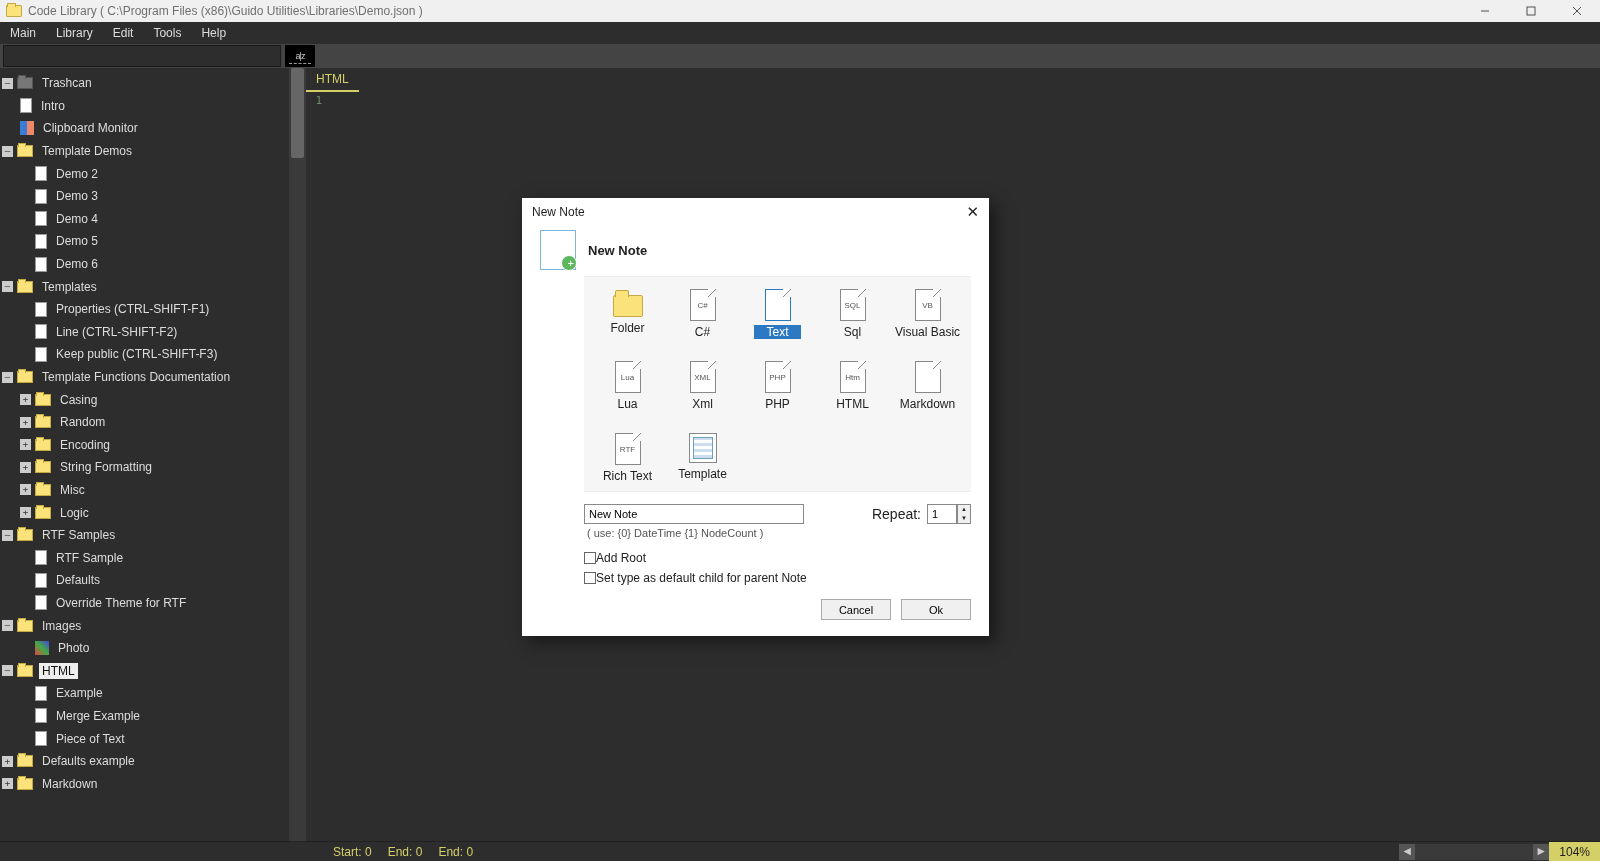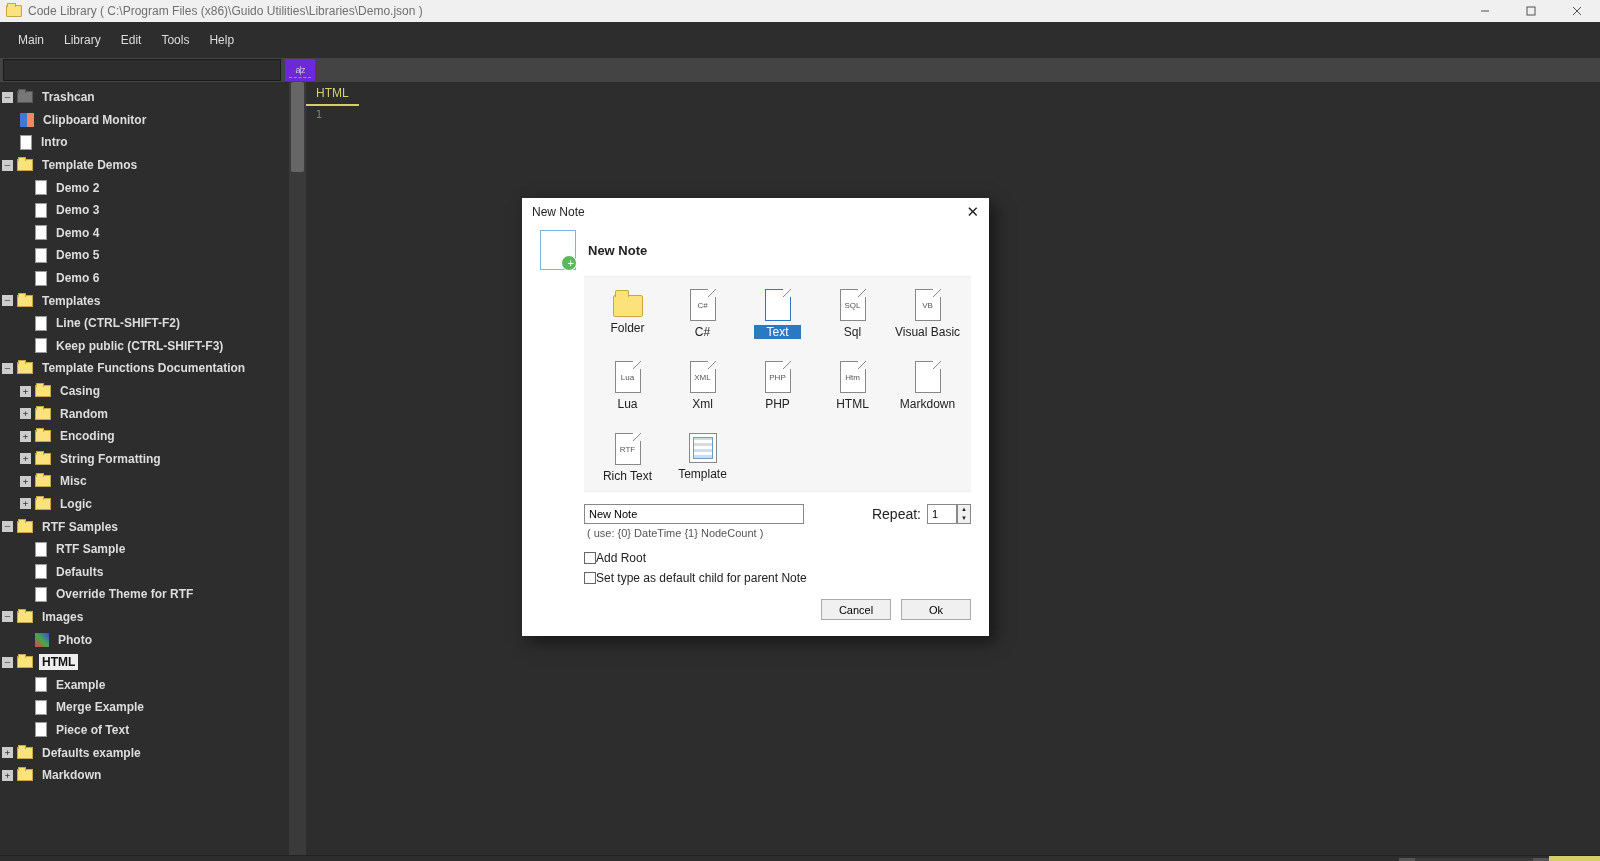--- a/index.html
+++ b/index.html
@@ -7,46 +7,46 @@
 
 
 .titlebar { height:22px; background:#f0f0f0; display:flex; align-items:center; padding-left:6px; color:#707070; }
 .titlebar .app-icon { width:16px; height:12px; background:#fbe27a; border:1px solid #c4a842; border-radius:1px; margin-right:6px; position:relative; }
 .titlebar .app-icon::before { content:""; position:absolute; top:-3px; left:0; width:7px; height:3px; background:#fbe27a; border:1px solid #c4a842; border-bottom:none; border-radius:1px 1px 0 0; }
 .titlebar .win-controls { margin-left:auto; display:flex; }
 .titlebar .win-btn { width:46px; height:22px; display:flex; align-items:center; justify-content:center; color:#505050; }
 .titlebar .win-btn svg { width:10px; height:10px; }
 
 
-.menubar { height:36px; background:#2d2d2d; display:flex; align-items:center; padding-left:8px; color:#ddd; }
+.menubar { height:22px; background:#2d2d2d; display:flex; align-items:center; padding-left:0; color:#ddd; }
 .menubar .menu-item { padding:3px 10px; cursor:default; }
 
 
 .subbar { height:24px; background:#444; display:flex; align-items:center; }
 .subbar .search-input { width:278px; height:22px; background:#2d2d2d; border:1px solid #1a1a1a; margin-left:3px; color:#ddd; padding:0 4px; }
-.subbar .filter-btn { width:30px; height:22px; background:#6d28d9; margin-left:4px; display:flex; align-items:center; justify-content:center; color:#ccc; position:relative; }
+.subbar .filter-btn { width:30px; height:22px; background:#000000; margin-left:4px; display:flex; align-items:center; justify-content:center; color:#ccc; position:relative; }
 .subbar .filter-btn span { font-size:9px; letter-spacing:-1px; }
 .subbar .filter-btn::after { content:""; position:absolute; bottom:3px; left:4px; right:4px; border-top:1px dashed #999; }
 
 
 .main { display:flex; height:calc(861px - 22px - 22px - 24px - 20px); }
 .sidebar { width:306px; background:#2d2d2d; display:flex; position:relative; }
 .tree { flex:1; padding:4px 0; color:#ddd; overflow:hidden; }
 .tree-row { height:22.6px; display:flex; align-items:center; padding-left:2px; white-space:nowrap; }
 .tree-row .toggle { width:11px; height:11px; background:#ccc; color:#333; font-size:9px; line-height:10px; text-align:center; margin-right:4px; font-family:monospace; }
 .tree-row .toggle.placeholder { visibility:hidden; }
 .tree-row .ico { width:16px; height:12px; margin-right:6px; position:relative; }
 .tree-row .ico.folder { background:#fbe27a; border:1px solid #c4a842; }
 .tree-row .ico.folder::before { content:""; position:absolute; top:-3px; left:0; width:6px; height:3px; background:#fbe27a; border:1px solid #c4a842; border-bottom:none; }
 .tree-row .ico.folder.special { background:#777; border-color:#555; }
 .tree-row .ico.folder.special::before { background:#777; border-color:#555; }
 .tree-row .ico.file { width:12px; height:15px; background:#fefefe; border:1px solid #999; }
 .tree-row .ico.clipboard { width:14px; height:14px; background:linear-gradient(90deg,#3a7bd5 50%,#e86 50%); }
 .tree-row .ico.photo { width:14px; height:14px; background:linear-gradient(45deg,#d44,#4a4,#44d); }
-.tree-row .label { padding:1px 3px;font-weight:bold; }
+.tree-row .label { padding:1px 3px; }
 .tree-row .label.selected { background:#eee; color:#111; }
 .indent-1 { padding-left:20px; }
 .vscroll { width:17px; background:#3a3a3a; position:relative; }
 .vscroll .thumb { position:absolute; top:0; left:2px; right:2px; height:90px; background:#666; border-radius:2px; }
 
 
 .editor { flex:1; background:#2d2d2d; display:flex; flex-direction:column; }
 .editor-tabs { height:24px; display:flex; align-items:flex-end; }
 .editor-tab { padding:4px 10px; color:#d5cf68; border-bottom:2px solid #d5cf68; }
 .editor-body { flex:1; display:flex; }
@@ -139,27 +139,27 @@
 
 <div class="main">
   <div class="sidebar">
     <div class="tree" id="tree">
         <div class="tree-row indent-0">
           <span class="toggle">–</span>
           <span class="ico folder special"></span>
           <span class="label">Trashcan</span>
         </div>
         <div class="tree-row indent-1">
+          <span class="ico file"></span>
+          <span class="label">Intro</span>
+        </div>
+        <div class="tree-row indent-1">
           <span class="ico clipboard"></span>
           <span class="label">Clipboard Monitor</span>
         </div>
-        <div class="tree-row indent-1">
-          <span class="ico file"></span>
-          <span class="label">Intro</span>
-        </div>
         <div class="tree-row indent-0">
           <span class="toggle">–</span>
           <span class="ico folder"></span>
           <span class="label">Template Demos</span>
         </div>
         <div class="tree-row indent-1">
           <span class="toggle placeholder"></span>
           <span class="ico file"></span>
           <span class="label">Demo 2</span>
         </div>
@@ -180,20 +180,25 @@
         </div>
         <div class="tree-row indent-1">
           <span class="toggle placeholder"></span>
           <span class="ico file"></span>
           <span class="label">Demo 6</span>
         </div>
         <div class="tree-row indent-0">
           <span class="toggle">–</span>
           <span class="ico folder"></span>
           <span class="label">Templates</span>
+        </div>
+        <div class="tree-row indent-1">
+          <span class="toggle placeholder"></span>
+          <span class="ico file"></span>
+          <span class="label">Properties (CTRL-SHIFT-F1)</span>
         </div>
         <div class="tree-row indent-1">
           <span class="toggle placeholder"></span>
           <span class="ico file"></span>
           <span class="label">Line (CTRL-SHIFT-F2)</span>
         </div>
         <div class="tree-row indent-1">
           <span class="toggle placeholder"></span>
           <span class="ico file"></span>
           <span class="label">Keep public (CTRL-SHIFT-F3)</span>

